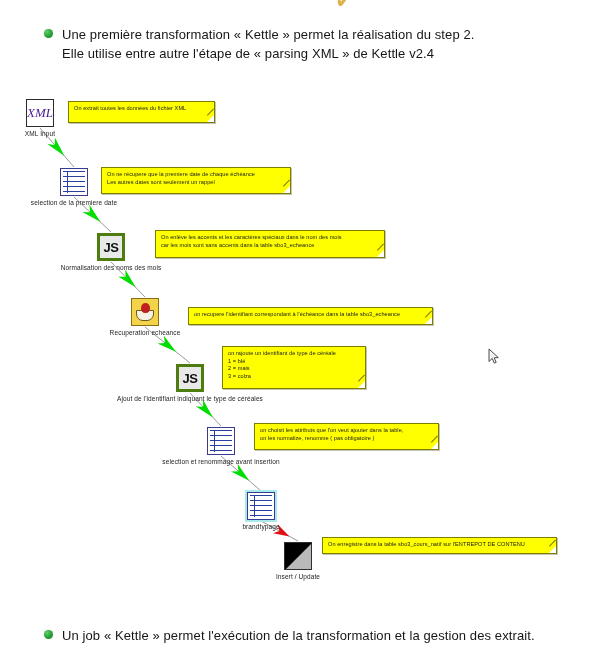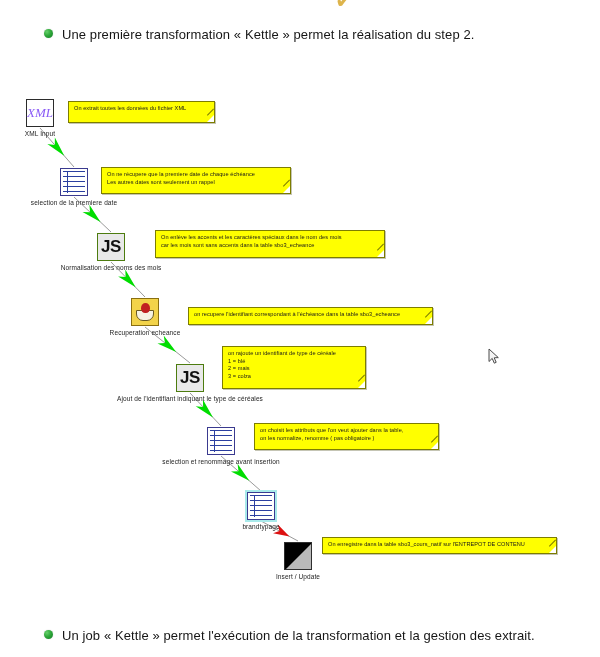--- a/index.html
+++ b/index.html
@@ -99,21 +99,21 @@
   
   .ic-xml {
     background: #ffffff;
     border: 1px solid #2b2b2b;
     display: flex;
     align-items: center;
     justify-content: center;
     font-family: "Liberation Serif", serif;
     font-style: italic;
     font-size: 13px;
-    color: #8b5cf6;
+    color: #4c1d95;
   }
   .ic-grid {
     background: #ffffff;
     border: 1px solid #3a3a8f;
     position: relative;
   }
   .ic-grid::before {
     content: "";
     position: absolute;
     left: 2px; right: 2px; top: 2px; bottom: 2px;
@@ -123,27 +123,27 @@
   }
   .ic-grid::after {
     content: "";
     position: absolute;
     left: 6px; top: 2px; bottom: 2px;
     width: 1px;
     background: #2b3fa0;
   }
   .ic-js {
     background: #e9e9e9;
-    border: 1px solid #4d7c0f;
+    border: 3px solid #4d7c0f;
     display: flex;
     align-items: center;
     justify-content: center;
     font-family: "Liberation Sans", sans-serif;
     font-weight: bold;
-    font-size: 17px;
+    font-size: 13px;
     color: #111;
     letter-spacing: -.5px;
   }
   .ic-lookup {
     background: #f2d34a;
     border: 1px solid #8a6f10;
     position: relative;
     overflow: hidden;
   }
   .ic-lookup .bowl {
@@ -222,20 +222,21 @@
 </style>
 </head>
 <body>
 
 <div class="top-glyph">✔</div>
 
 <div class="bullet-block" style="left:44px; top:25px;">
   <span class="bullet-dot"></span>
   <span class="bullet-lines">
     <span>Une première transformation « Kettle » permet la réalisation du step 2.</span>
+    <span class="line2">Elle utilise entre autre l'étape de « parsing XML » de Kettle v2.4</span>
   </span>
 </div>
 
 <div class="flow" id="flow-canvas">
   <svg id="connector-layer" width="600" height="657">
       <line x1="40" y1="128" x2="74" y2="167" stroke="#9a9a9a" stroke-width="1"></line>
       <polygon points="0,-5 20,0 0,5 5.6000000000000005,0" fill="#00dd00" transform="translate(57.68,148.28) rotate(48.91824886406737) translate(-10,0)"></polygon>
       <line x1="74" y1="197" x2="111" y2="232" stroke="#9a9a9a" stroke-width="1"></line>
       <polygon points="0,-5 20,0 0,5 5.6000000000000005,0" fill="#00dd00" transform="translate(93.24000000000001,215.2) rotate(43.40885972880541) translate(-10,0)"></polygon>
       <line x1="111" y1="262" x2="145" y2="297" stroke="#9a9a9a" stroke-width="1"></line>

